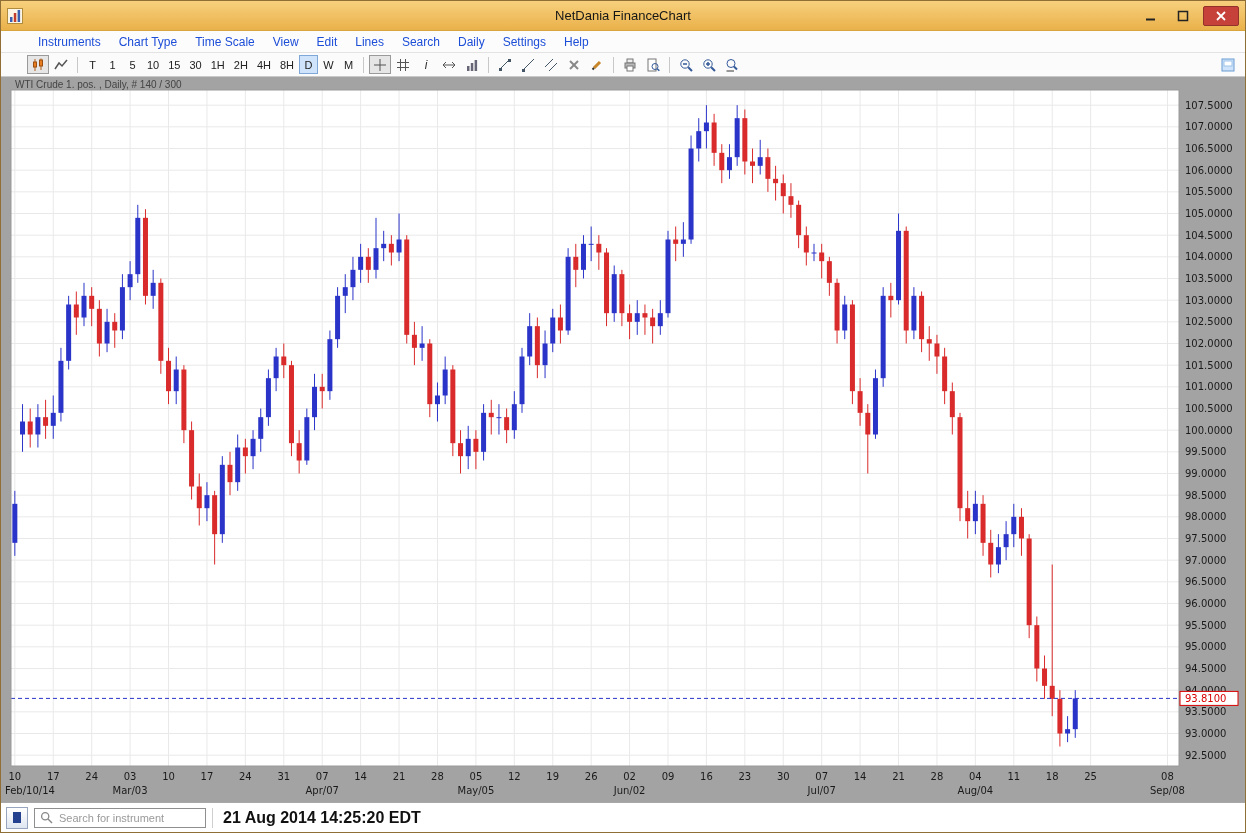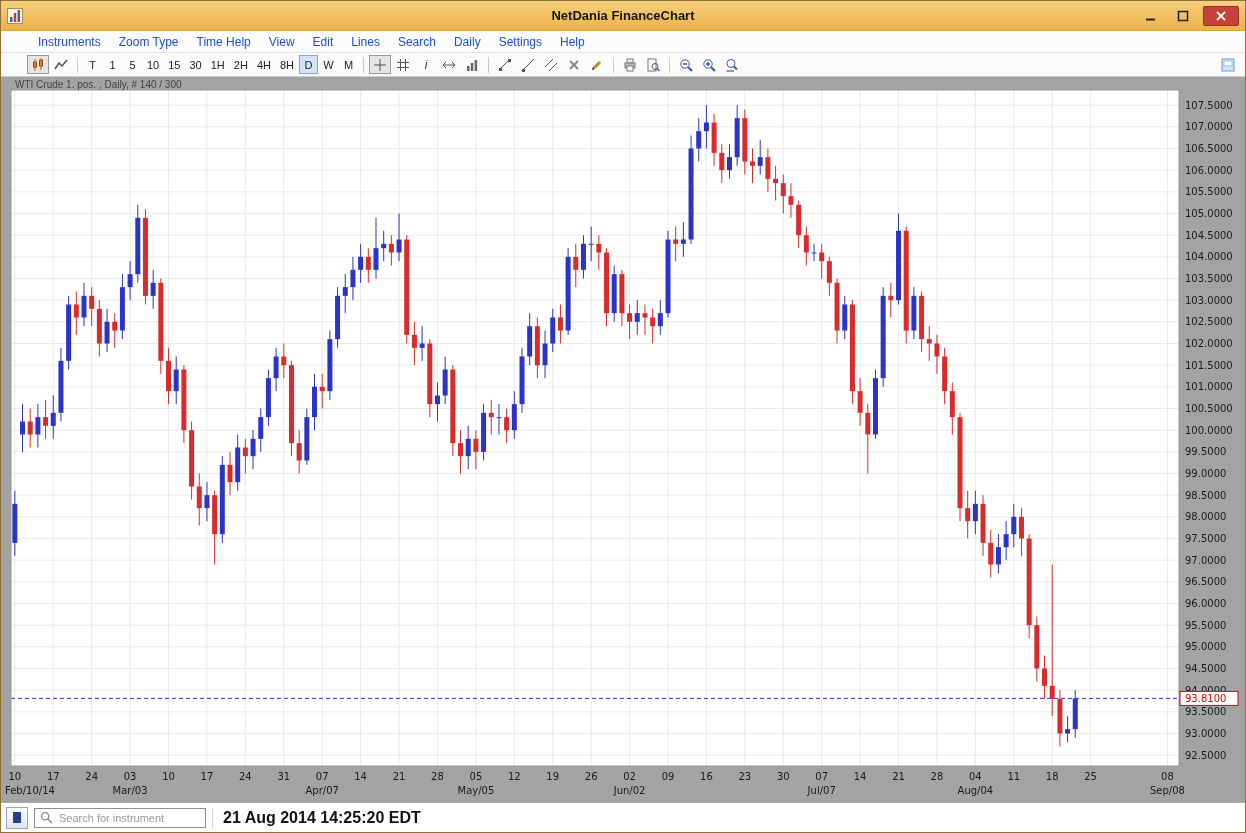--- a/index.html
+++ b/index.html
@@ -5,21 +5,21 @@
   * { box-sizing: border-box; }
   html,body { margin:0; padding:0; background:#cfcfcf; font-family:"Liberation Sans",sans-serif; }
   .window { width:1246px; height:833px; border:1px solid #8f6f35; background:#fff;
             display:flex; flex-direction:column; overflow:hidden; }
 
   
   .titlebar { flex:0 0 30px; position:relative; display:flex; align-items:center;
               padding:0 6px; background:linear-gradient(#f7d07d,#eab14a);
               border-bottom:1px solid #d9a53f; }
   .titlebar .title { position:absolute; left:0; right:0; text-align:center;
-                     font-size:13px; color:#161616; pointer-events:none;font-weight:bold; }
+                     font-size:13px; color:#161616; pointer-events:none; }
   .app-icon { width:18px; height:18px; display:flex; align-items:center; }
   .controls { margin-left:auto; display:flex; align-items:center; gap:8px; position:relative; z-index:2; }
   .winbtn { border:none; background:transparent; padding:2px 6px; display:flex;
             align-items:center; justify-content:center; cursor:default; }
   .winbtn.close { background:#c5413a; border:1px solid #93312b; border-radius:2px;
                   width:36px; height:20px; }
 
   
   .menubar { flex:0 0 22px; display:flex; align-items:center; background:#fcfcfc;
              border-bottom:1px solid #e3e3e3; padding-left:28px; }
@@ -88,22 +88,22 @@
         <svg width="10" height="10" viewBox="0 0 10 10">
           <line x1="1" y1="1" x2="9" y2="9" stroke="#fff" stroke-width="1.8"></line>
           <line x1="9" y1="1" x2="1" y2="9" stroke="#fff" stroke-width="1.8"></line>
         </svg>
       </button>
     </span>
   </div>
 
   <div class="menubar">
     <span class="menu-item">Instruments</span>
-    <span class="menu-item">Zoom Type</span>
-    <span class="menu-item">Time Help</span>
+    <span class="menu-item">Chart Type</span>
+    <span class="menu-item">Time Scale</span>
     <span class="menu-item">View</span>
     <span class="menu-item">Edit</span>
     <span class="menu-item">Lines</span>
     <span class="menu-item">Search</span>
     <span class="menu-item">Daily</span>
     <span class="menu-item">Settings</span>
     <span class="menu-item">Help</span>
   </div>
 
   <div class="toolbar">

